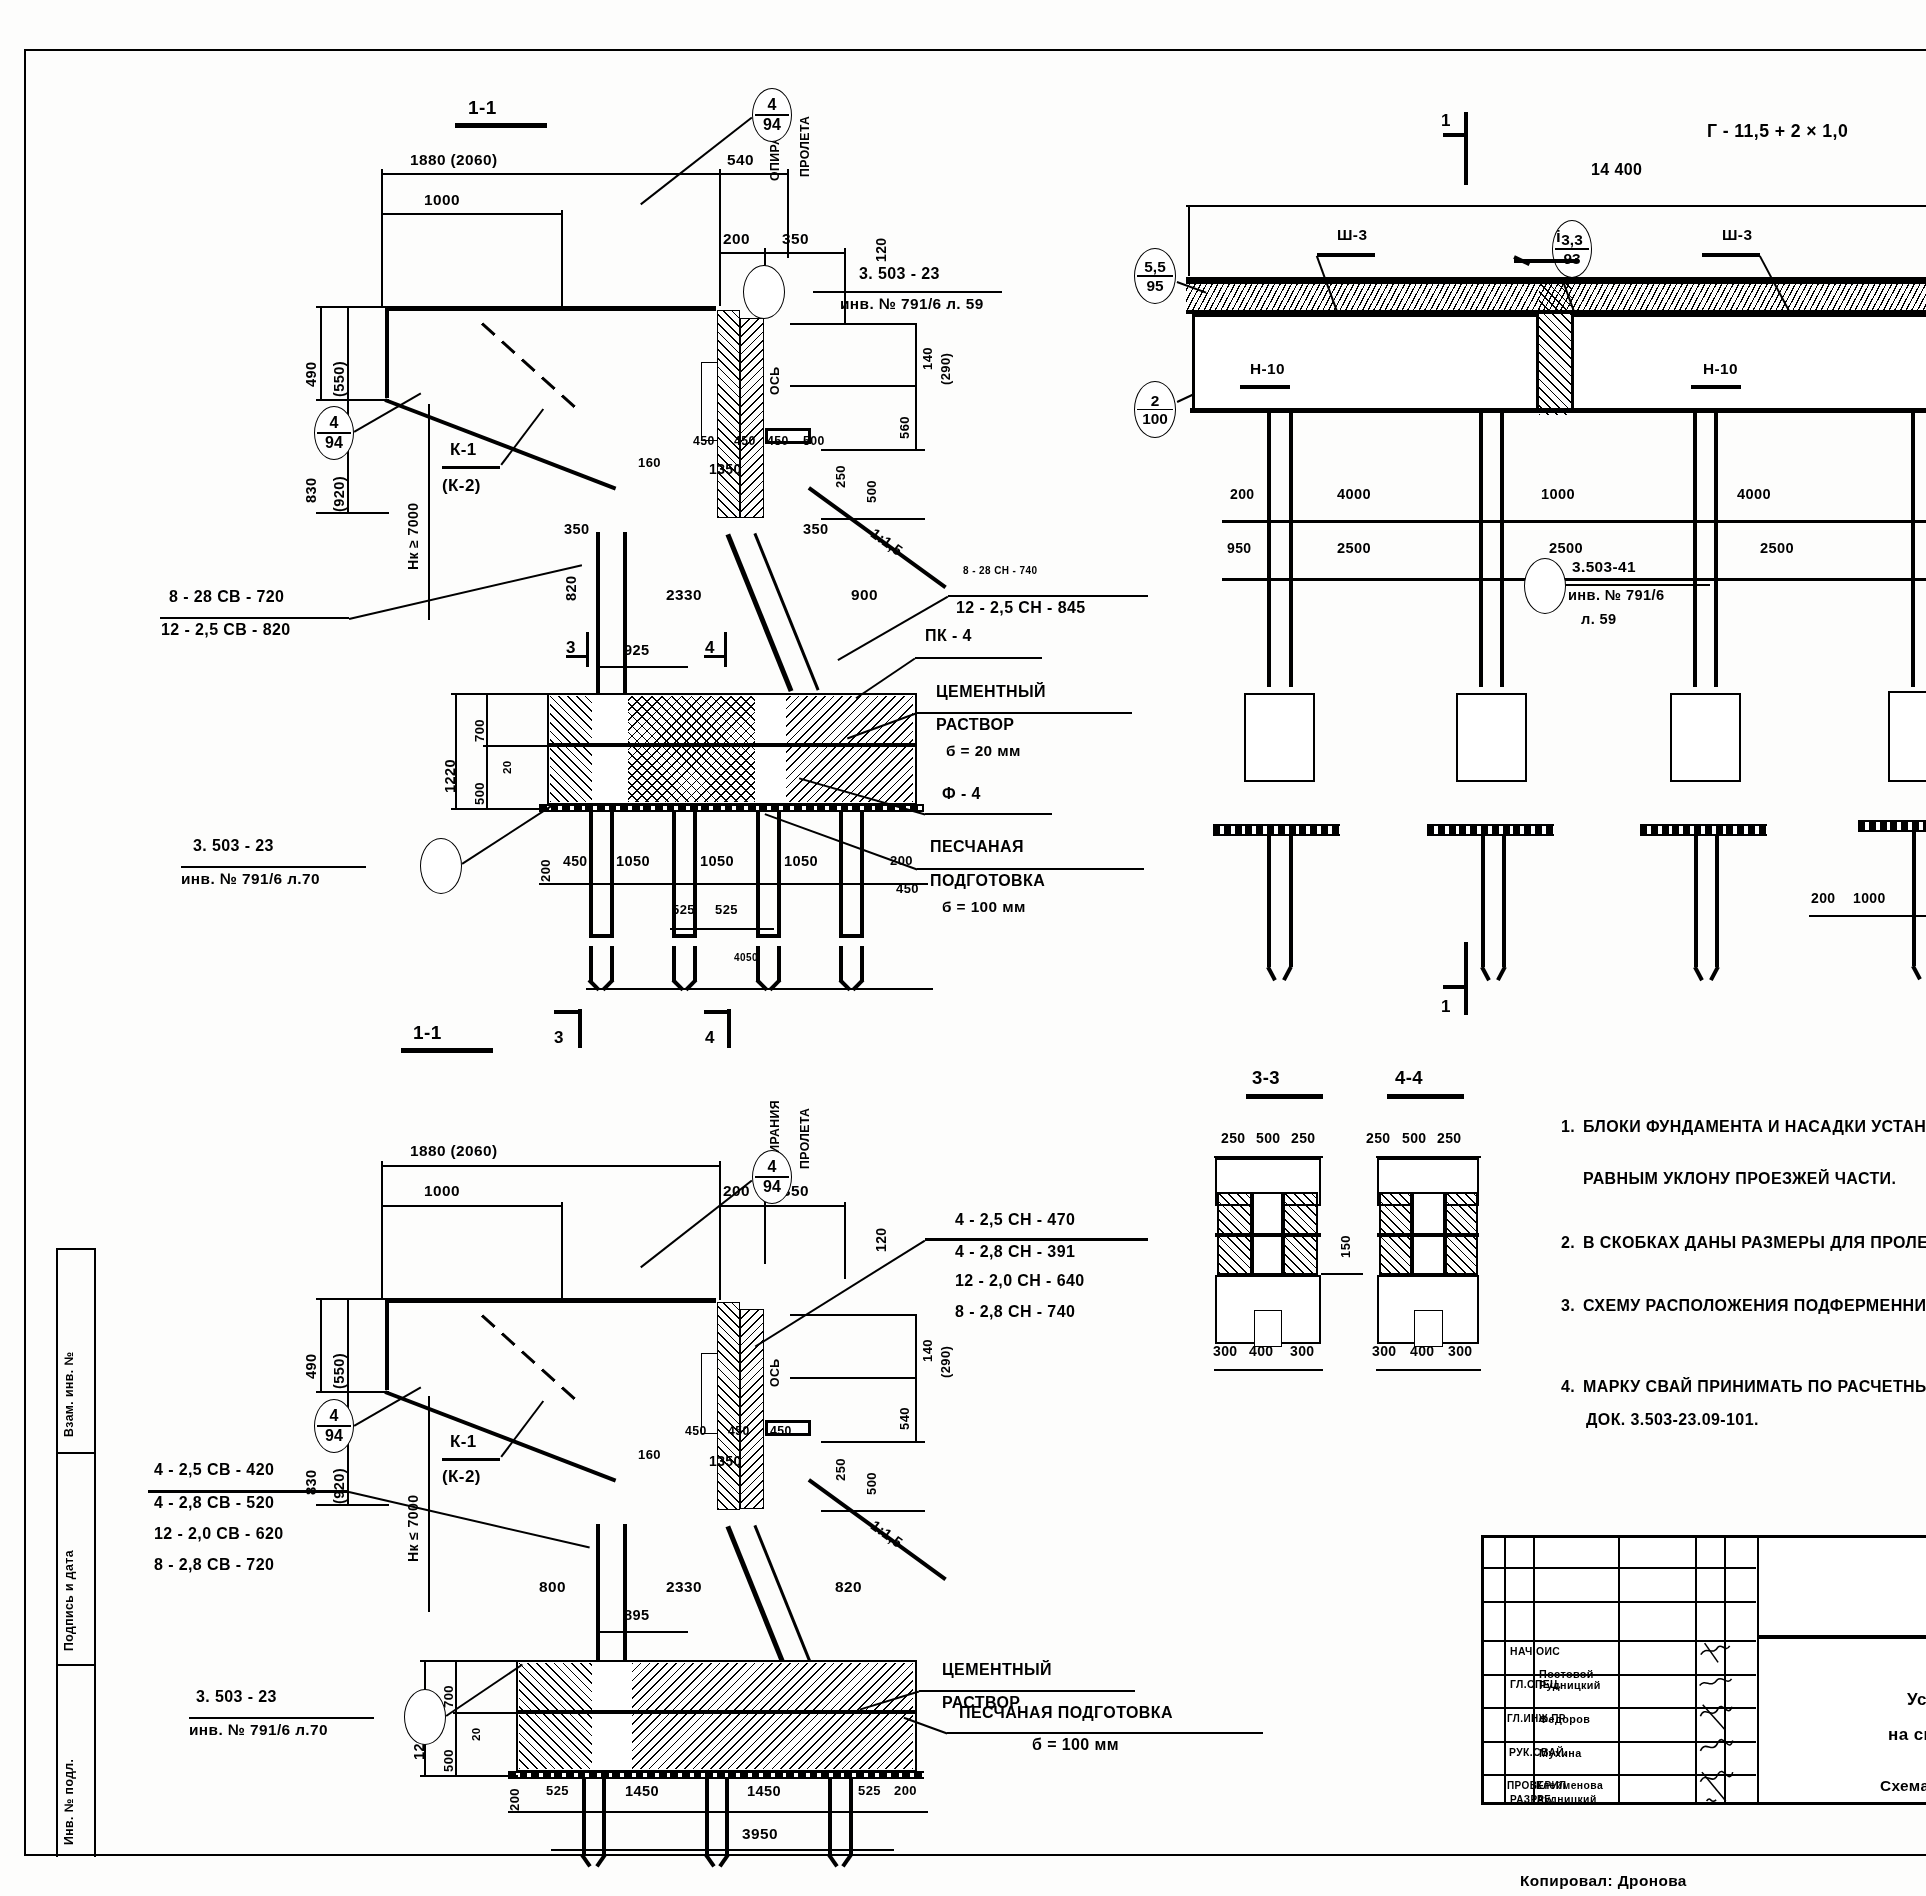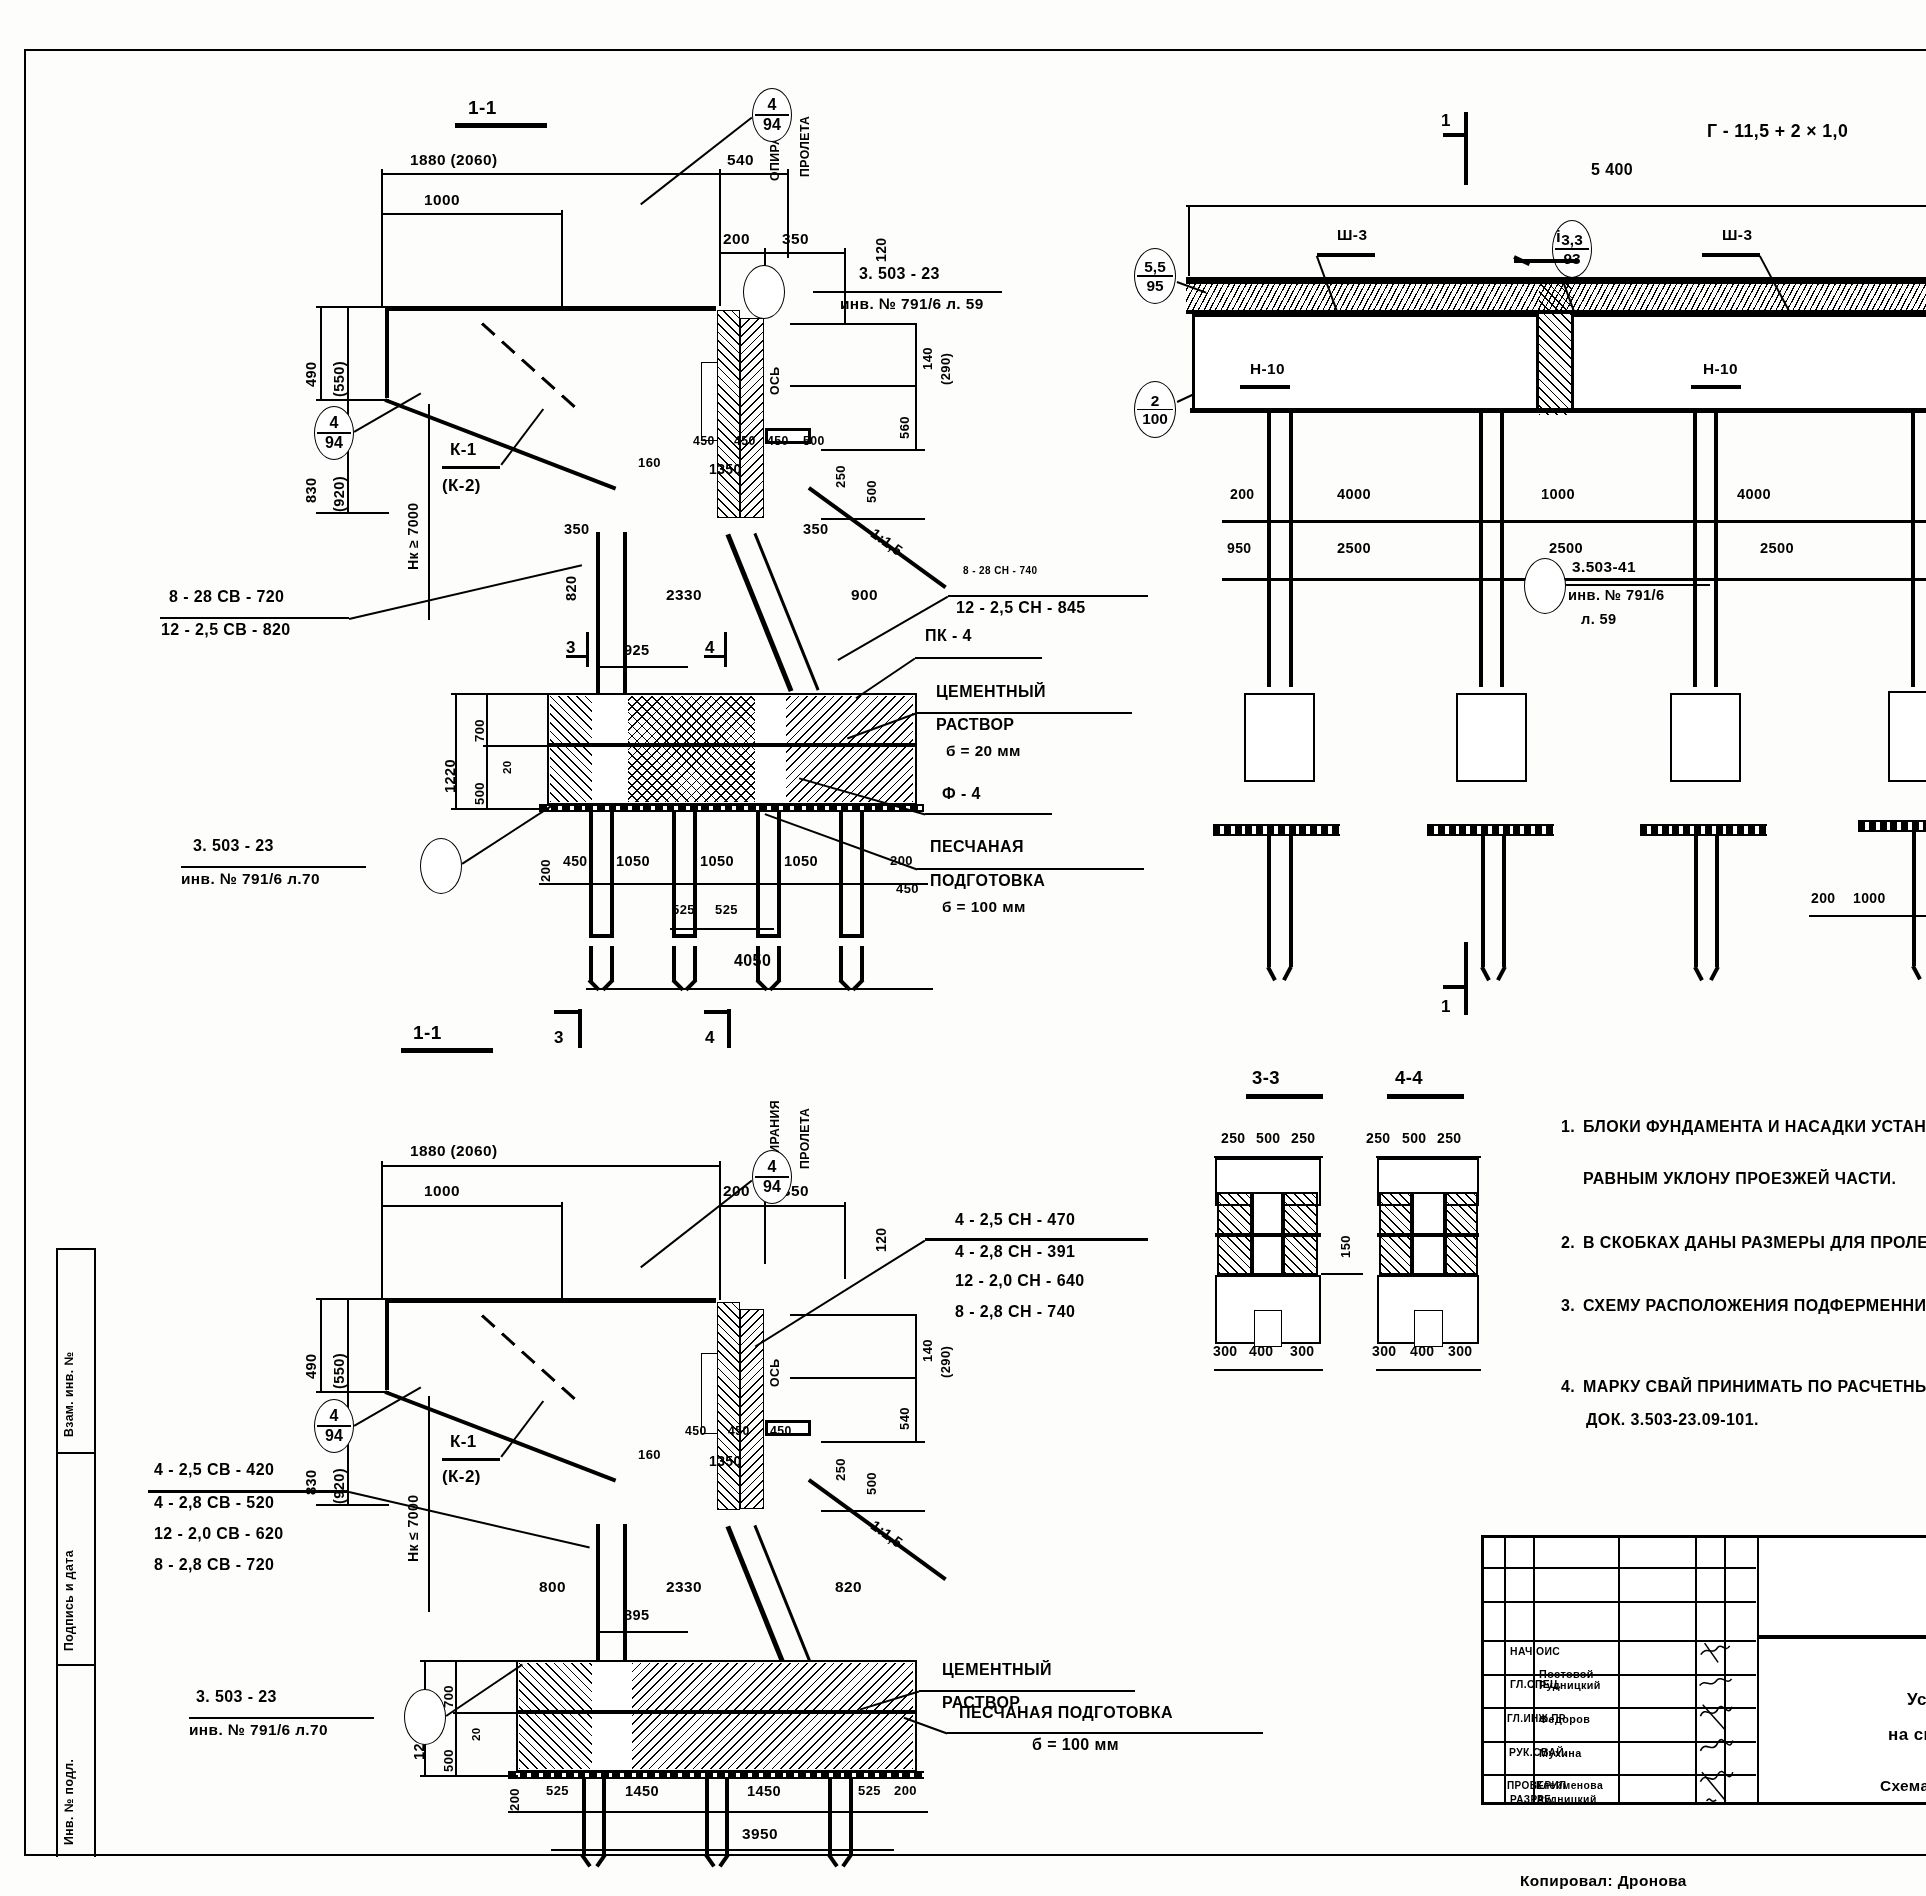--- a/index.html
+++ b/index.html
@@ -263,21 +263,21 @@
   <div class="t cy vt" style="left:539px;top:882px;font-size:13px;">200</div>
   <div class="t cy" style="left:563px;top:854px;font-size:14px;">450</div>
   <div class="t cy" style="left:616px;top:854px;font-size:14.6px;">1050</div>
   <div class="t cy" style="left:700px;top:854px;font-size:14.6px;">1050</div>
   <div class="t cy" style="left:784px;top:854px;font-size:14.6px;">1050</div>
   <div class="t cy" style="left:890px;top:854px;font-size:13px;">200</div>
   <div class="t cy" style="left:896px;top:882px;font-size:13px;">450</div>
   <div class="t cy" style="left:672px;top:903px;font-size:13px;">525</div>
   <div class="t cy" style="left:715px;top:903px;font-size:13px;">525</div>
   <div class="ln hl" style="left:670px;top:928px;width:104px;height:1.5px;"></div>
-  <div class="t cy" style="left:734px;top:953px;font-size:16px;">4050</div>
+  <div class="t cy" style="left:734px;top:953px;font-size:10px;">4050</div>
   <div class="ln hl" style="left:586px;top:988px;width:347px;height:1.9px;"></div>
 
   <div class="t cy" style="left:193px;top:838px;font-size:16px;">3. 503 - 23</div>
   <div class="ln" style="left:181px;top:866px;width:185px;height:2.3px;"></div>
   <div class="t cy" style="left:181px;top:871px;font-size:15.4px;">инв. № 791/6 л.70</div>
   <div class="oval" style="left:420px;top:838px;width:42px;height:56px;"></div>
   <div class="lead" style="left:462px;top:863px;width:108px;transform:rotate(-33deg);"></div>
 
   <div class="t cy" style="left:925px;top:628px;font-size:16px;">ПК - 4</div>
   <div class="ln" style="left:915px;top:657px;width:127px;height:2.3px;"></div>
@@ -303,21 +303,21 @@
   <div class="ln" style="left:160px;top:617px;width:189px;height:2.3px;"></div>
   <div class="t cy" style="left:161px;top:622px;font-size:16px;">12 - 2,5 СВ - 820</div>
   <div class="lead" style="left:349px;top:618px;width:239px;transform:rotate(-13deg);"></div>
 
   <div class="t cy" style="left:1707px;top:123px;font-size:17.7px;">Г - 11,5 + 2 × 1,0</div>
 
   <div class="t cy" style="left:1441px;top:112px;font-size:17px;">1</div>
   <div class="ln" style="left:1464px;top:112px;width:3.5px;height:73px;"></div>
   <div class="ln" style="left:1443px;top:133px;width:22.3px;height:3.5px;"></div>
 
-  <div class="t cy" style="left:1591px;top:162px;font-size:16px;">5 400</div>
+  <div class="t cy" style="left:1591px;top:162px;font-size:16px;">14 400</div>
   <div class="ln hl" style="left:1186px;top:205px;width:1281px;height:2.3px;"></div>
   <div class="ln vl" style="left:1188px;top:205px;width:1.9px;height:71px;"></div>
 
   <div class="oval" style="left:1134px;top:248px;width:42px;height:56px;">
     <div class="num" style="font-size:15.4px;">5,5</div>
     <div class="bar"></div>
     <div class="num" style="font-size:15.4px;">95</div>
   </div>
   <div class="lead" style="left:1177px;top:281px;width:31px;transform:rotate(20deg);"></div>
 

